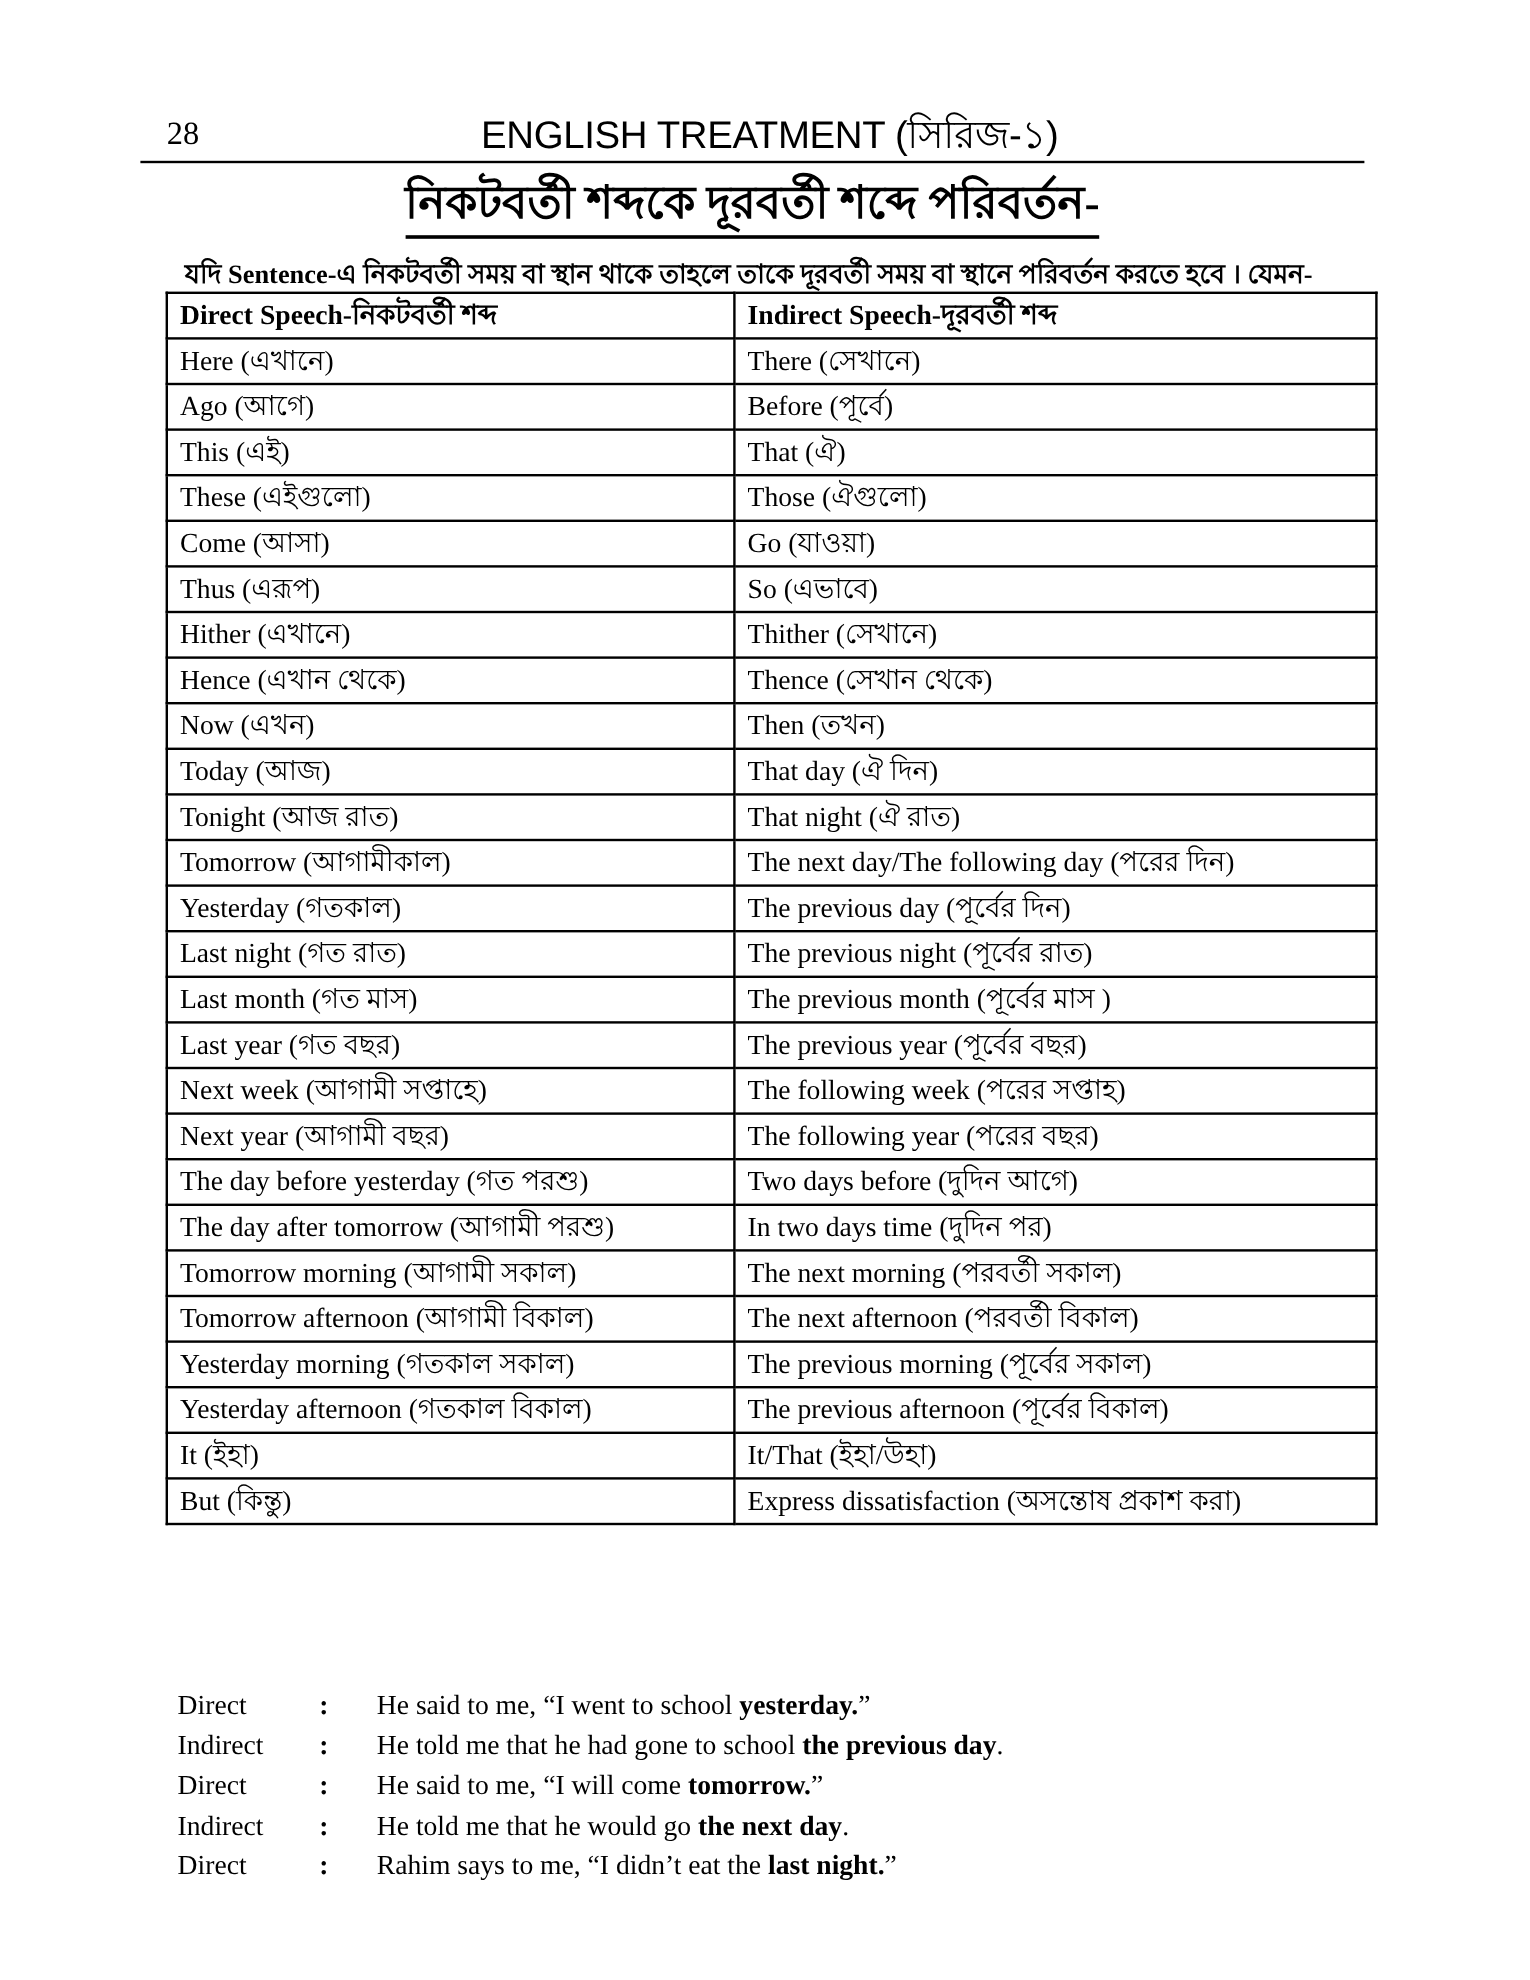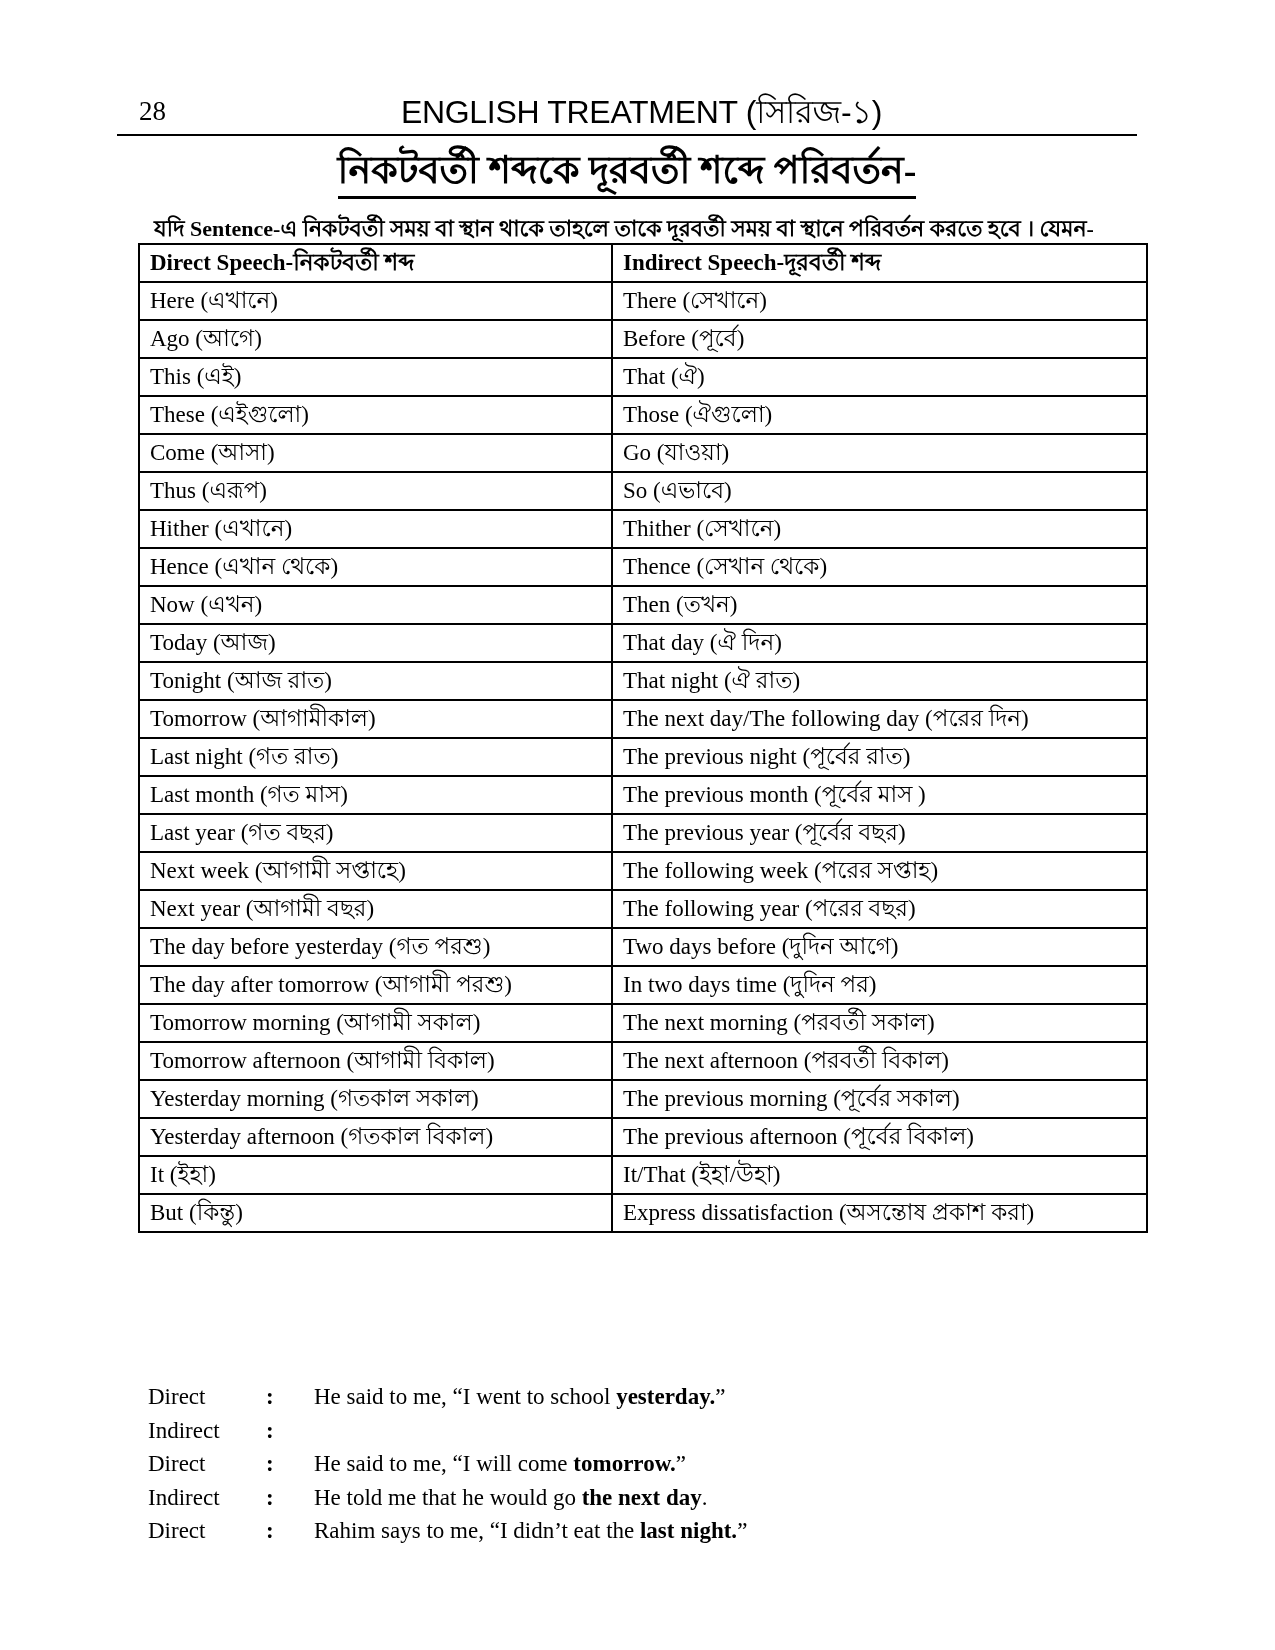--- a/index.html
+++ b/index.html
@@ -117,20 +117,21 @@
   .ex-label {
     flex: 0 0 118px;
   }
   .ex-colon {
     flex: 0 0 48px;
     font-weight: bold;
   }
   .ex-sentence {
     flex: 1 1 auto;
     white-space: nowrap;
+    margin-top: 24px;
   }
   .ex-sentence b {
     font-weight: bold;
   }
 </style>
 </head>
 <body>
 
 <div class="page">
 
@@ -201,20 +202,24 @@
         </tr>
         <tr>
           <td>Tonight (আজ রাত)</td>
           <td>That night (ঐ রাত)</td>
         </tr>
         <tr>
           <td>Tomorrow (আগামীকাল)</td>
           <td>The next day/The following day (পরের দিন)</td>
         </tr>
         <tr>
+          <td>Yesterday (গতকাল)</td>
+          <td>The previous day (পূর্বের দিন)</td>
+        </tr>
+        <tr>
           <td>Last night (গত রাত)</td>
           <td>The previous night (পূর্বের রাত)</td>
         </tr>
         <tr>
           <td>Last month (গত মাস)</td>
           <td>The previous month (পূর্বের মাস )</td>
         </tr>
         <tr>
           <td>Last year (গত বছর)</td>
           <td>The previous year (পূর্বের বছর)</td>
@@ -264,20 +269,21 @@
 
   <div class="examples">
       <div class="example-line">
         <span class="ex-label">Direct</span>
         <span class="ex-colon">:</span>
         <span class="ex-sentence"><span>He said to me, “I went to school </span><b>yesterday.</b><span>”</span></span>
       </div>
       <div class="example-line">
         <span class="ex-label">Indirect</span>
         <span class="ex-colon">:</span>
+        <span class="ex-sentence"><span>He told me that he had gone to school </span><b>the previous day</b><span>.</span></span>
       </div>
       <div class="example-line">
         <span class="ex-label">Direct</span>
         <span class="ex-colon">:</span>
         <span class="ex-sentence"><span>He said to me, “I will come </span><b>tomorrow.</b><span>”</span></span>
       </div>
       <div class="example-line">
         <span class="ex-label">Indirect</span>
         <span class="ex-colon">:</span>
         <span class="ex-sentence"><span>He told me that he would go </span><b>the next day</b><span>.</span></span>

